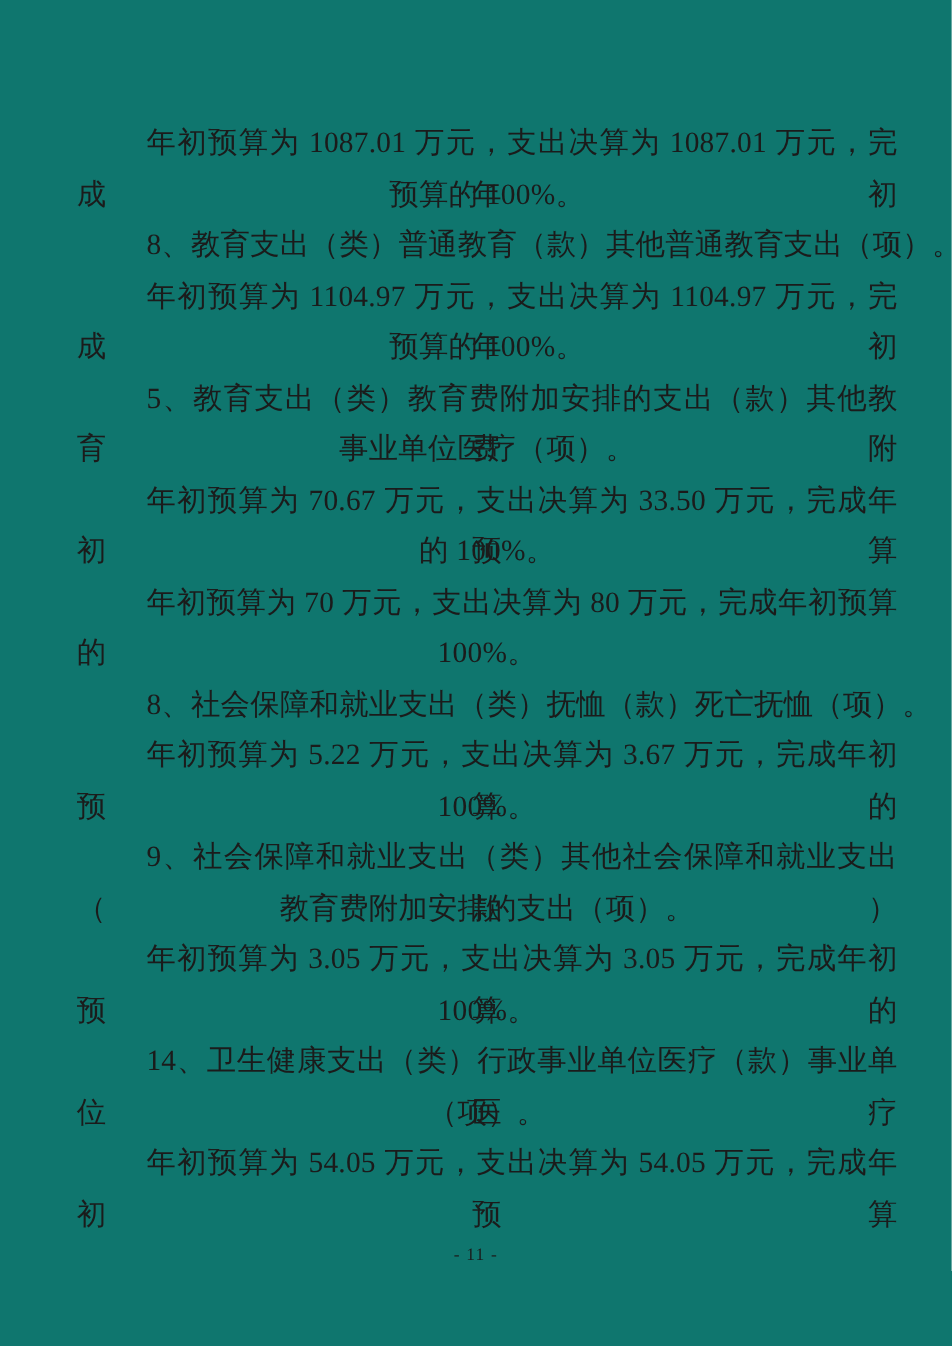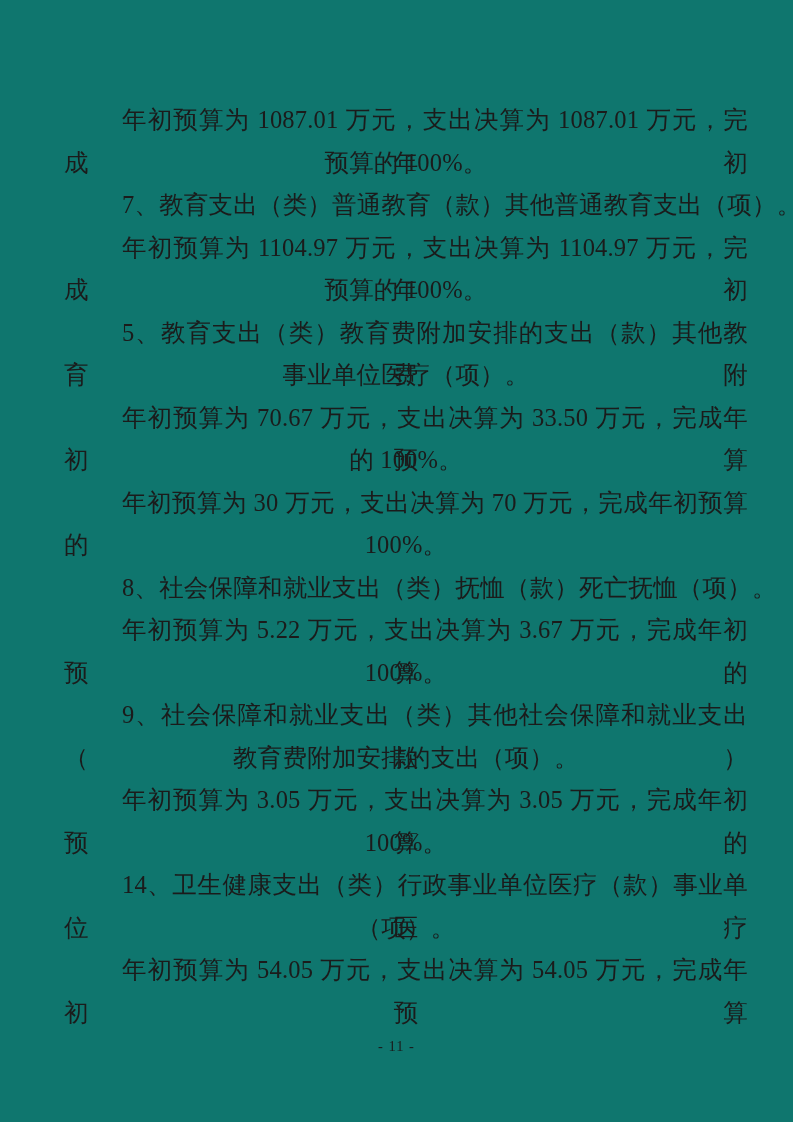--- a/index.html
+++ b/index.html
@@ -49,28 +49,28 @@
     color: #1b1b1b;
   }
 </style>
 </head>
 <body>
 
 <div class="page">
   <div class="content">
     <div class="line indent justify">年初预算为 1087.01 万元，支出决算为 1087.01 万元，完成年初</div>
       <div class="line">预算的 100%。</div>
-      <div class="line indent">7、教育支出（类）普通教育（款）其他普通教育支出（项）。</div>
+      <div class="line indent">8、教育支出（类）普通教育（款）其他普通教育支出（项）。</div>
       <div class="line indent justify">年初预算为 1104.97 万元，支出决算为 1104.97 万元，完成年初</div>
       <div class="line">预算的 100%。</div>
       <div class="line indent justify">5、教育支出（类）教育费附加安排的支出（款）其他教育费附</div>
       <div class="line">事业单位医疗（项）。</div>
       <div class="line indent justify">年初预算为 70.67 万元，支出决算为 33.50 万元，完成年初预算</div>
       <div class="line">的 100%。</div>
-      <div class="line indent justify">年初预算为 30 万元，支出决算为 70 万元，完成年初预算的</div>
+      <div class="line indent justify">年初预算为 70 万元，支出决算为 80 万元，完成年初预算的</div>
       <div class="line">100%。</div>
       <div class="line indent">8、社会保障和就业支出（类）抚恤（款）死亡抚恤（项）。</div>
       <div class="line indent justify">年初预算为 5.22 万元，支出决算为 3.67 万元，完成年初预算的</div>
       <div class="line">100%。</div>
       <div class="line indent justify">9、社会保障和就业支出（类）其他社会保障和就业支出（款）</div>
       <div class="line">教育费附加安排的支出（项）。</div>
       <div class="line indent justify">年初预算为 3.05 万元，支出决算为 3.05 万元，完成年初预算的</div>
       <div class="line">100%。</div>
       <div class="line indent justify">14、卫生健康支出（类）行政事业单位医疗（款）事业单位医疗</div>
       <div class="line">（项）。</div>

